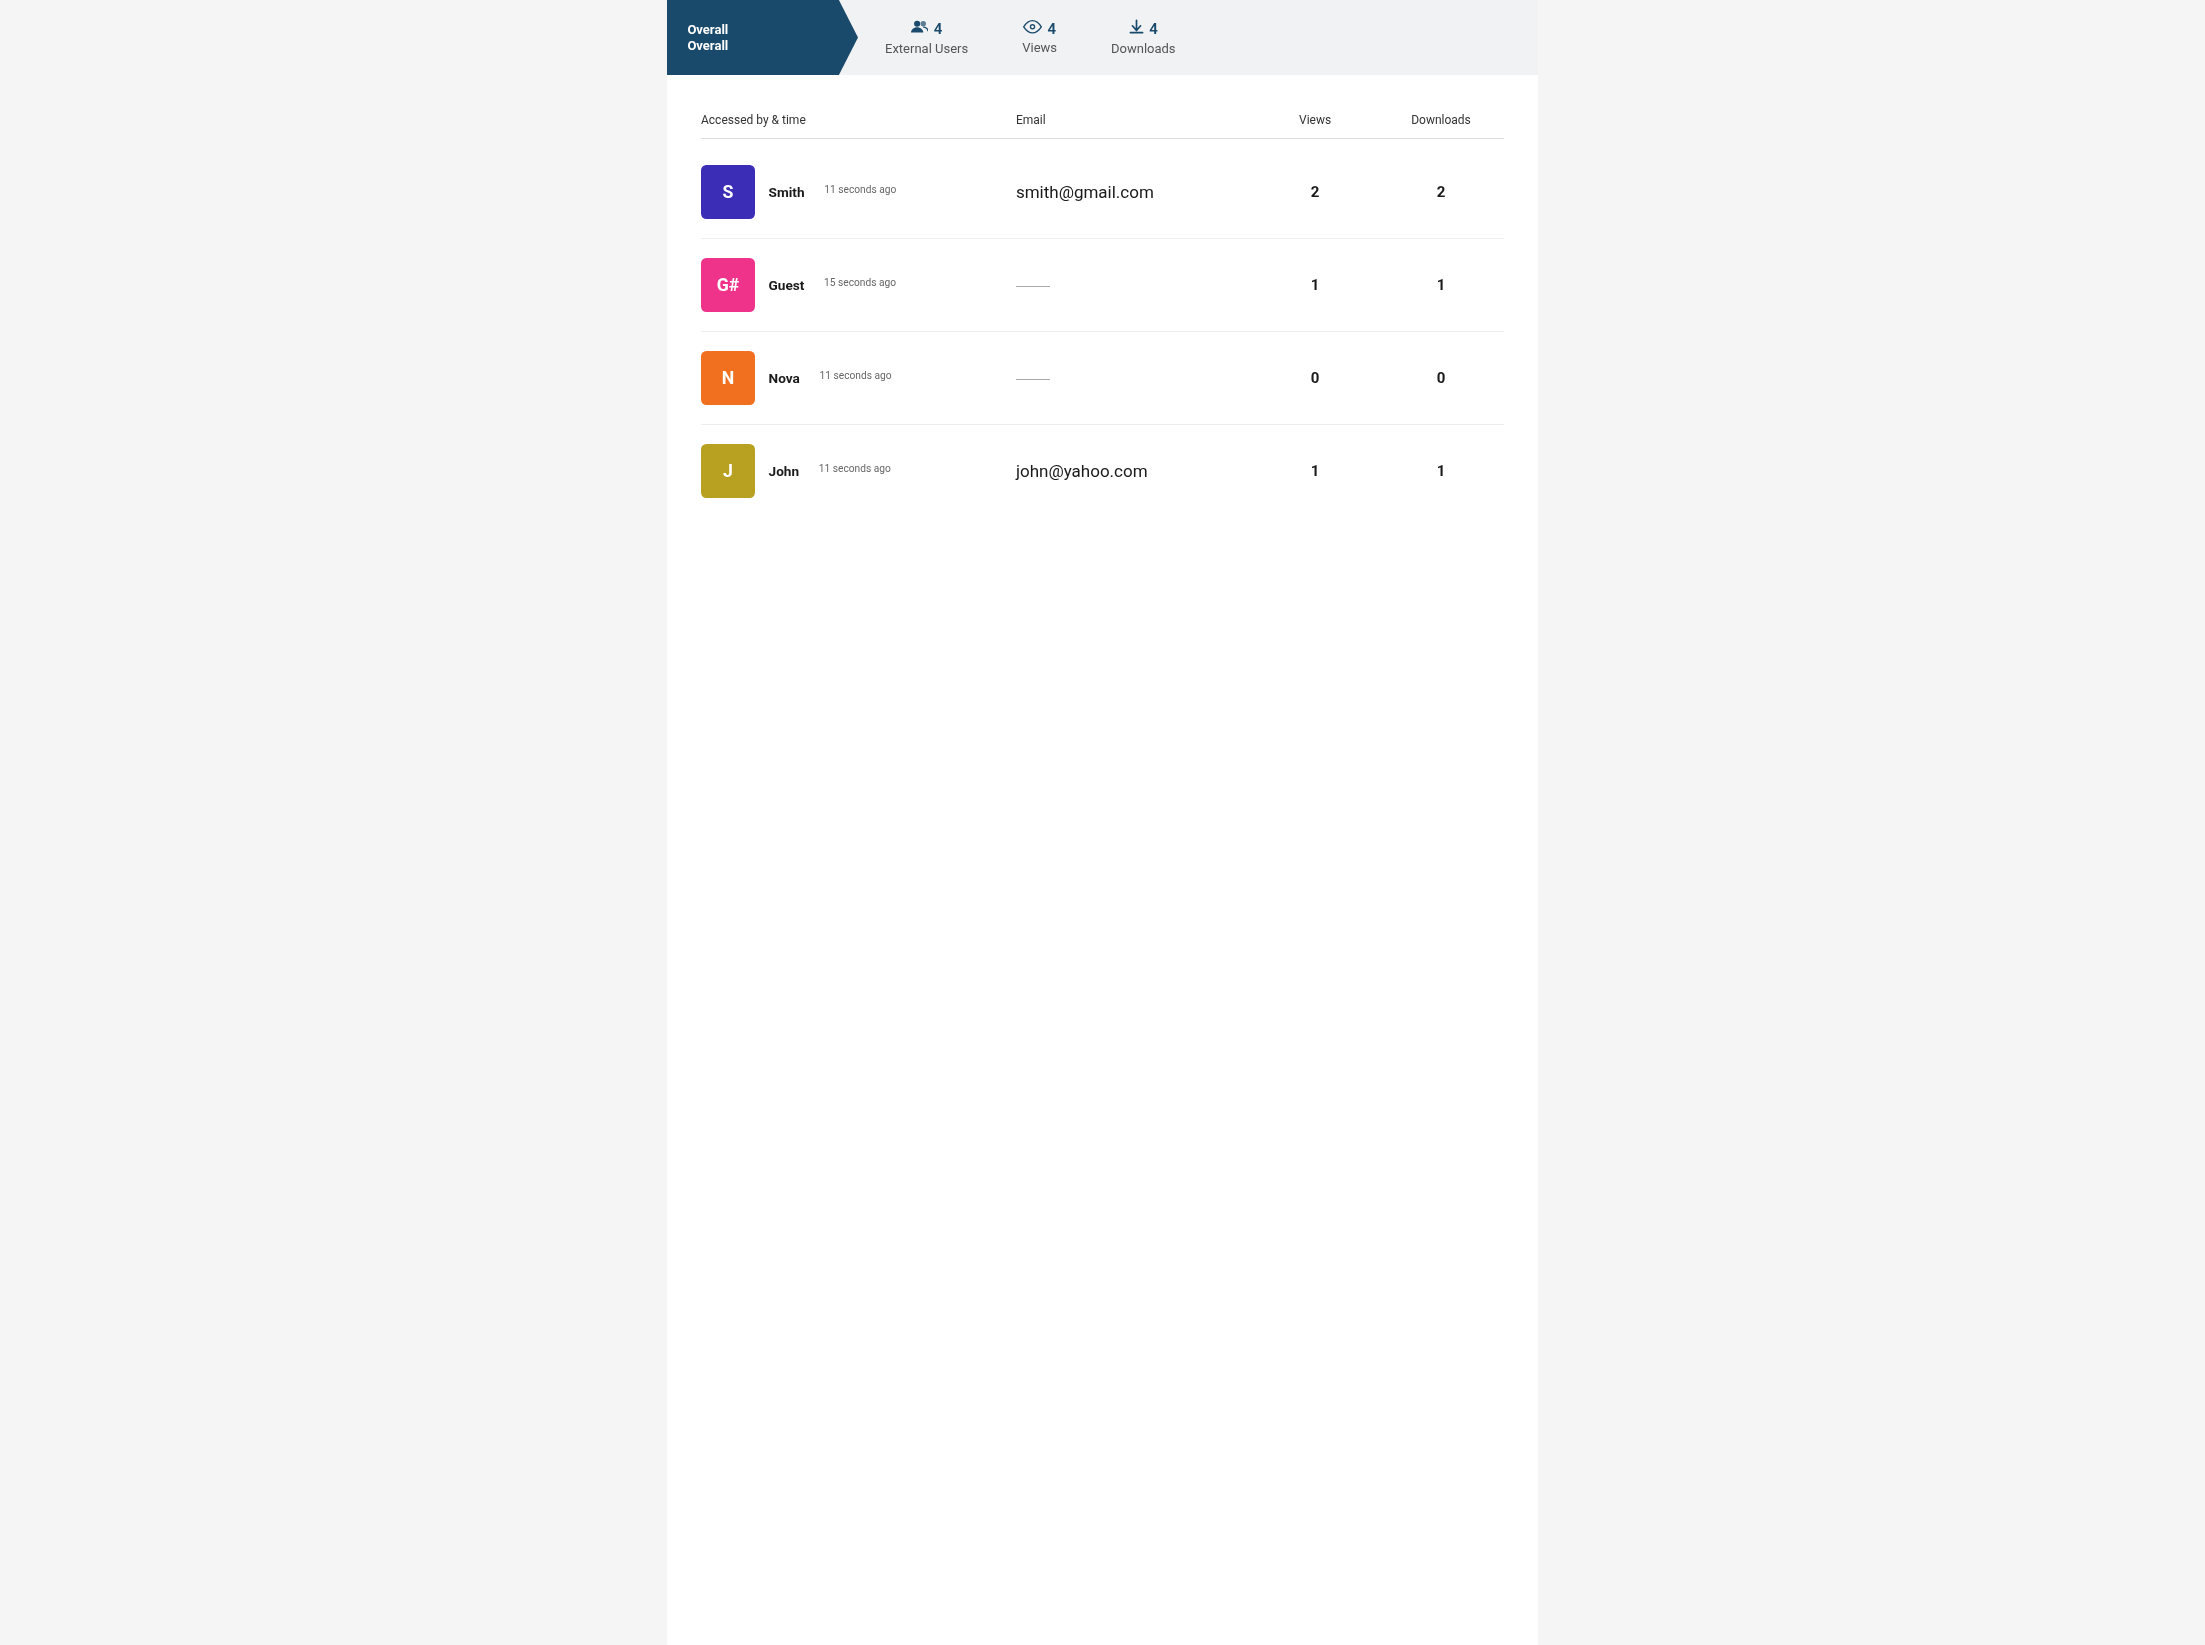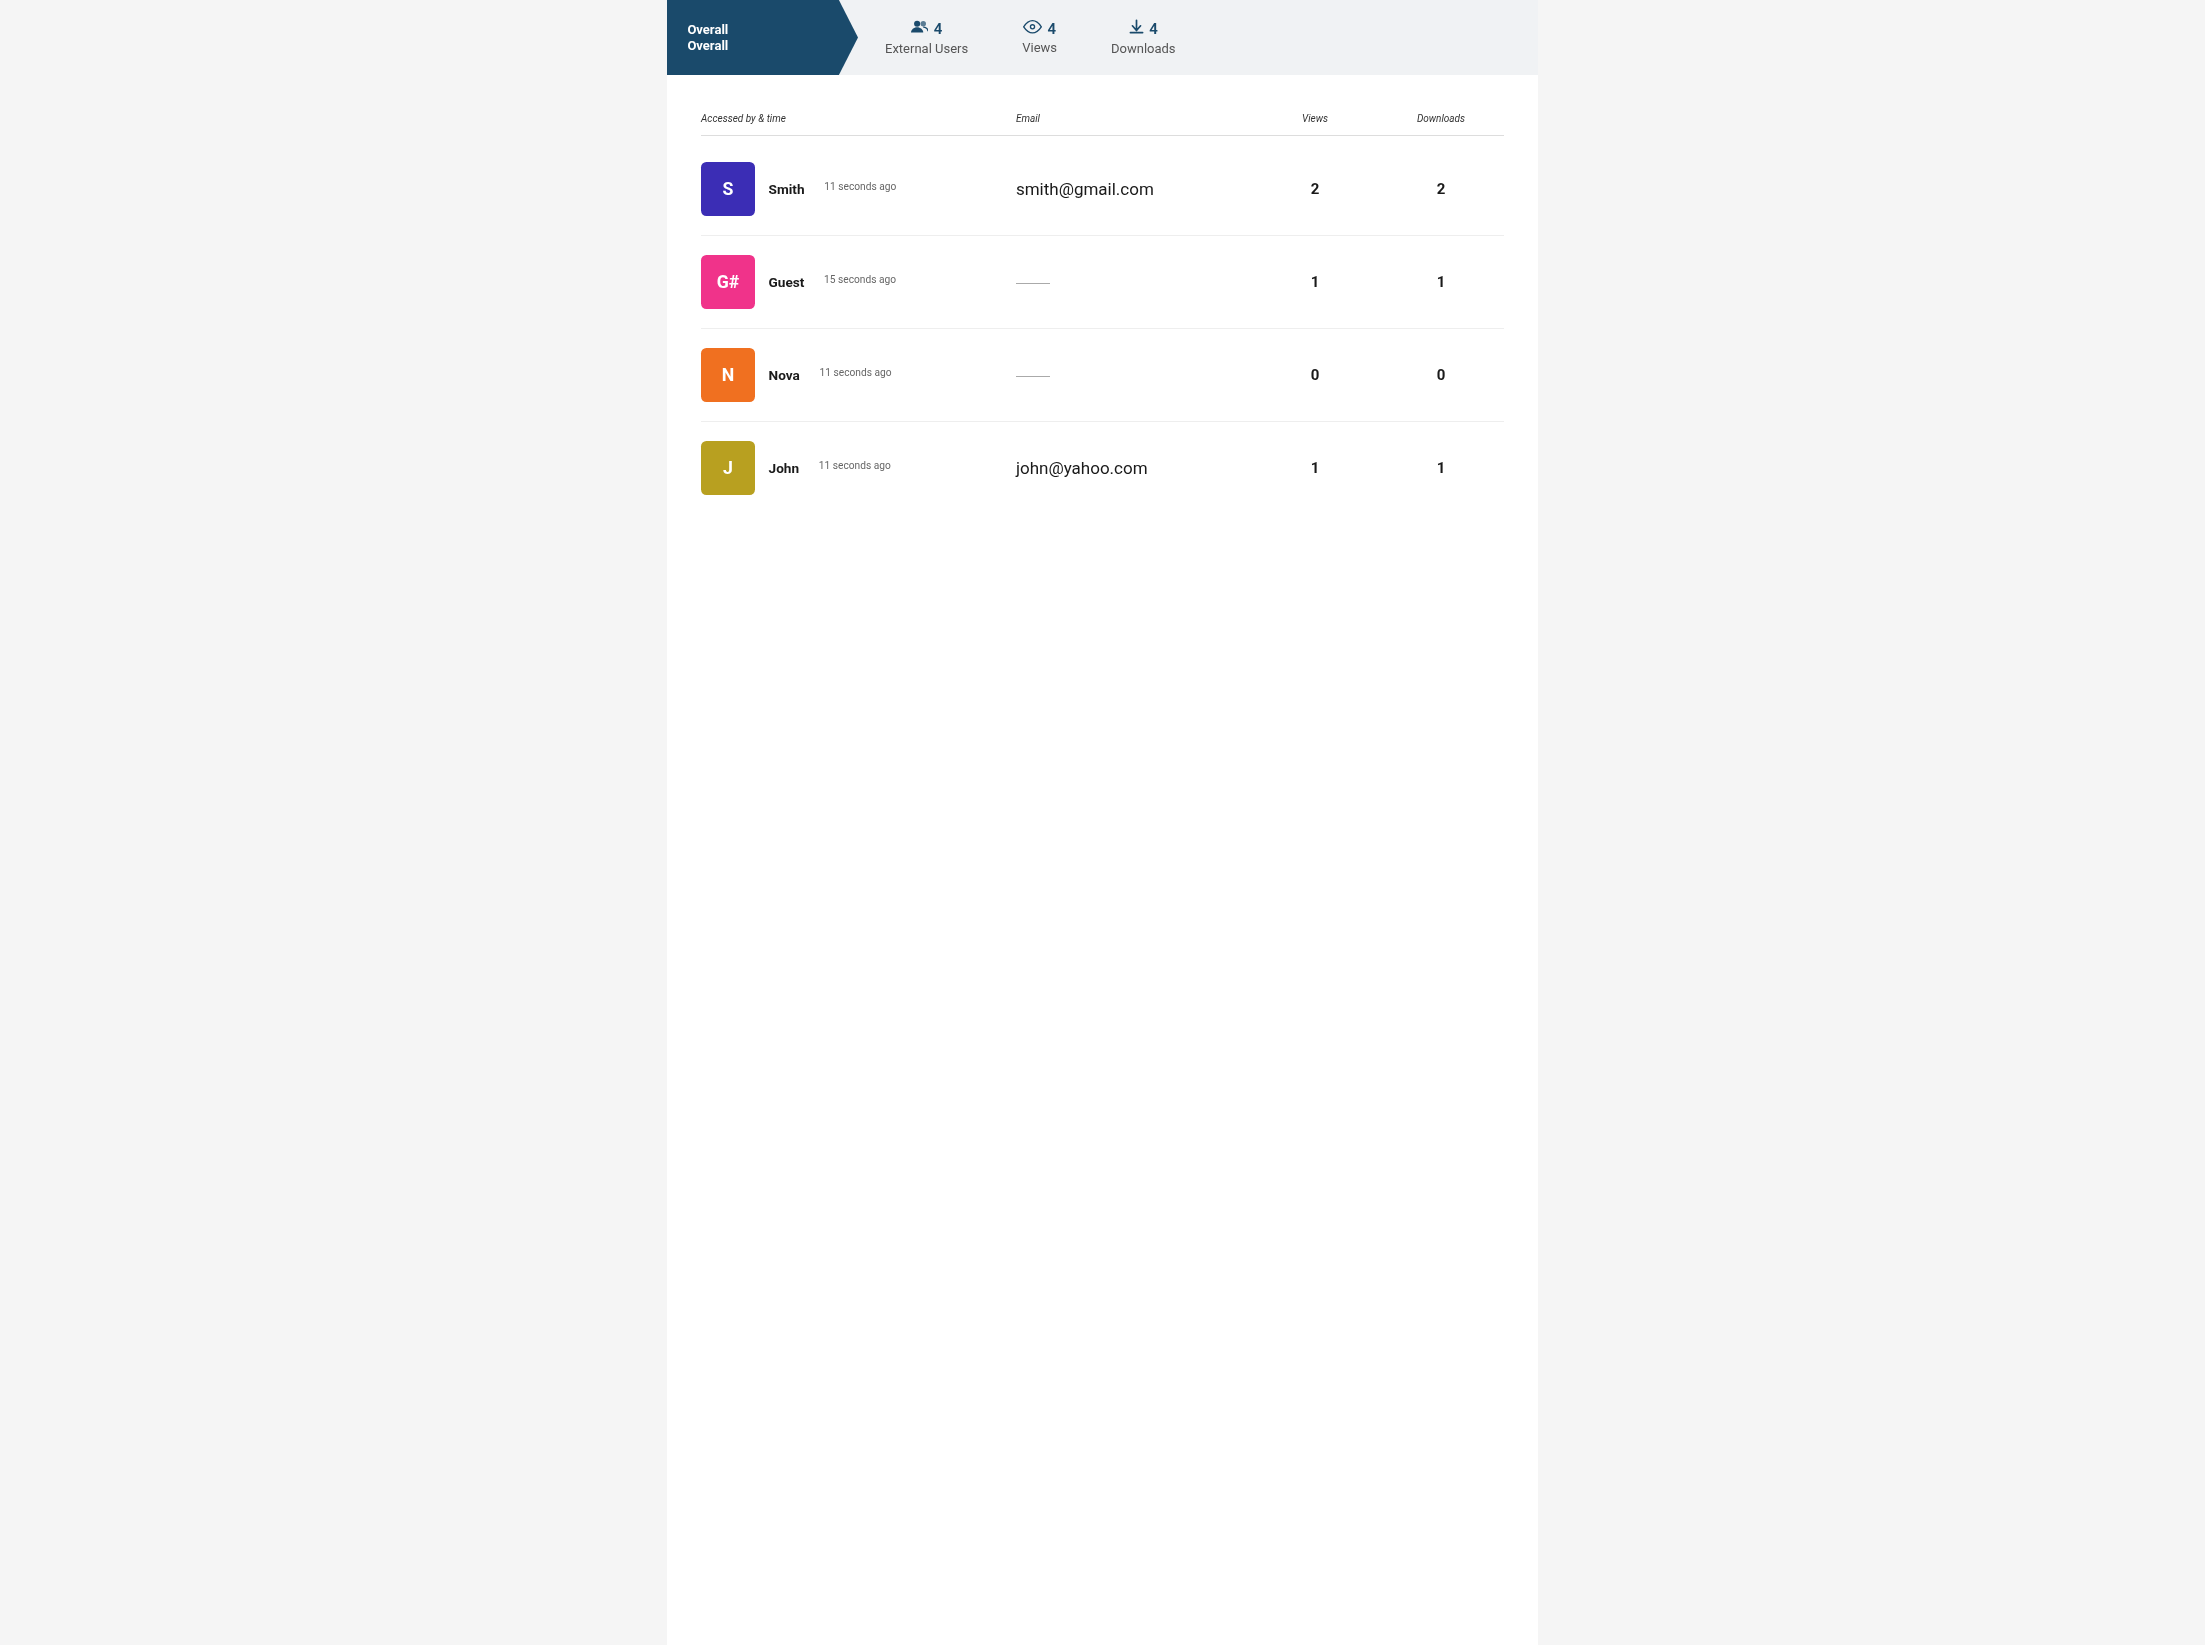--- a/index.html
+++ b/index.html
@@ -93,24 +93,23 @@
 
     .table-header {
       display: grid;
       grid-template-columns: 2fr 1.5fr 0.8fr 0.8fr;
       padding: 11px 0;
       border-bottom: 1px solid #ddd;
       margin-bottom: 6.8px;
     }
 
     .col-header {
-      font-size: 10px;
+      font-size: 12px;
       color: #333;
       font-weight: 400;
-      font-style: italic;
     }
 
     .col-header.center {
       text-align: center;
     }
 
     
     .table-row {
       display: grid;
       grid-template-columns: 2fr 1.5fr 0.8fr 0.8fr;

